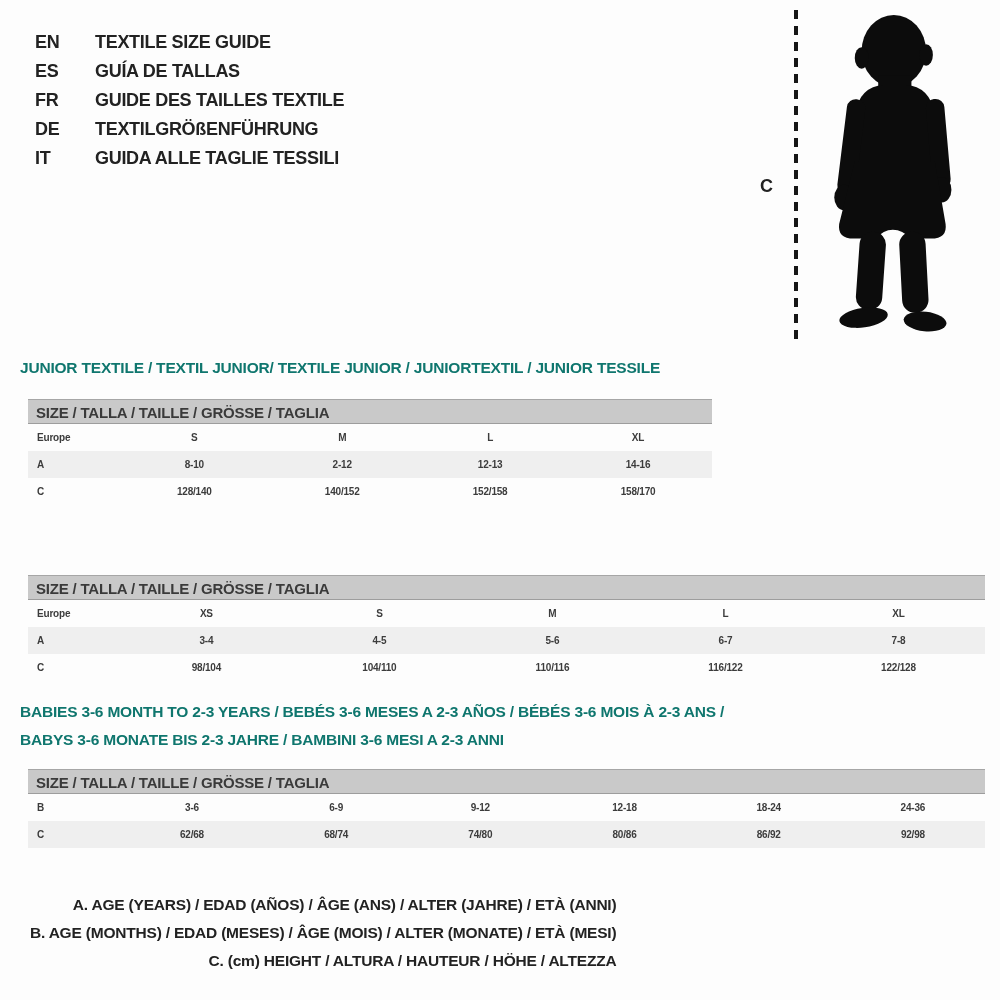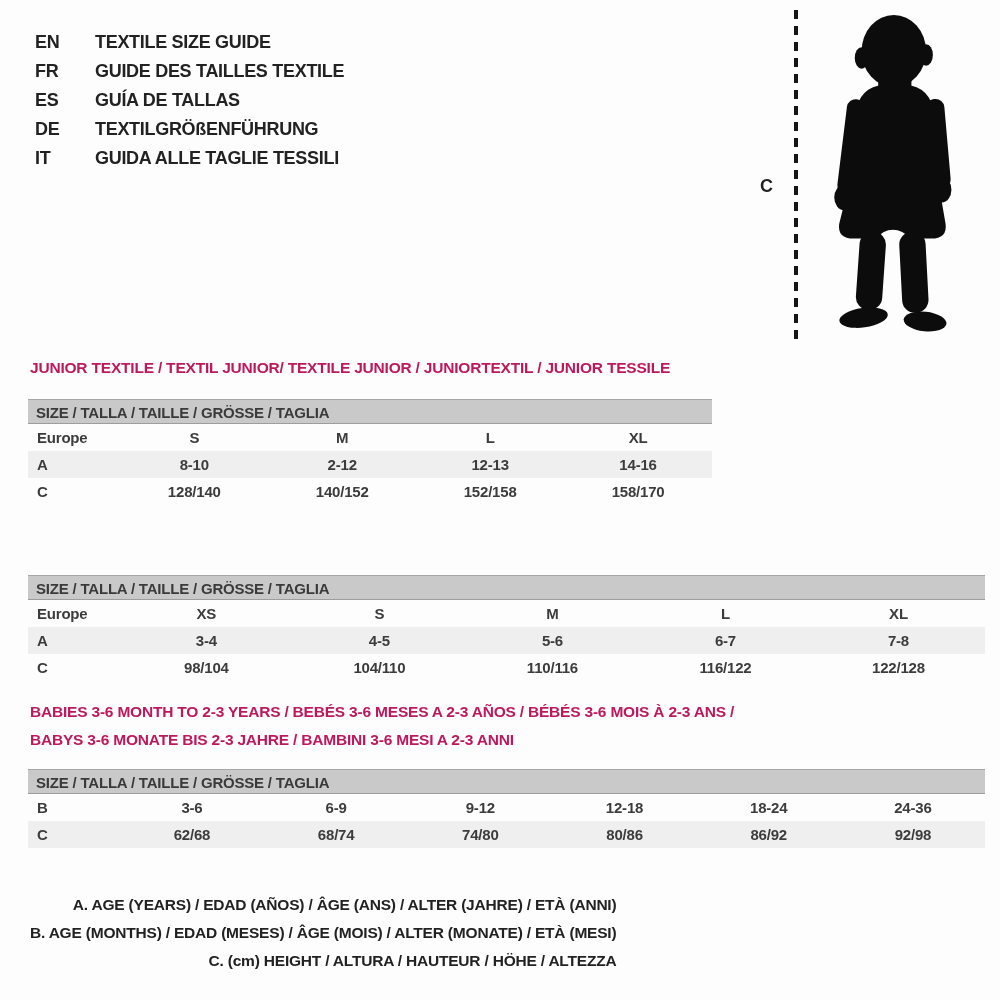--- a/index.html
+++ b/index.html
@@ -22,40 +22,40 @@
   .figure{position:absolute;left:752px;top:4px;width:220px;height:348px;}
   .height-label{position:absolute;left:8px;top:172px;font-size:18px;font-weight:700;color:#222;}
   .dash-line{
     position:absolute;left:42px;top:6px;width:4px;height:334px;
     background:repeating-linear-gradient(to bottom,#161616 0 9px,transparent 9px 16px);
   }
   .silhouette{position:absolute;left:52px;top:2px;width:166px;height:344px;}
 
   
   .section-title{
-    position:absolute;left:30px;
-    font-size:15.5px;font-weight:700;letter-spacing:-.2px;color:#be185d;
+    position:absolute;left:20px;
+    font-size:15.5px;font-weight:700;letter-spacing:-.2px;color:#0f766e;
     white-space:nowrap;
   }
   .title-sub{font-size:10px;font-weight:700;vertical-align:sub;}
 
   .size-table{position:absolute;left:28px;}
   .bar{
     height:25px;line-height:25px;
     background:#c9c9c9;
     border-top:1px solid #a6a6a6;
     border-bottom:1px solid #9d9d9d;
     padding-left:8px;
     font-size:15px;font-weight:700;letter-spacing:-.2px;color:#3a3a3a;
     box-sizing:border-box;
   }
   .t-row{display:grid;height:27px;align-items:center;}
   .t-row.shaded{background:#efefef;}
   .cell{
-    font-size:15px;font-weight:700;letter-spacing:-.2px;color:#3c3c3c;
+    font-size:10px;font-weight:700;letter-spacing:-.2px;color:#3c3c3c;
     text-align:center;white-space:nowrap;
   }
   .cell.label{text-align:left;padding-left:9px;}
   .cols5{grid-template-columns:13.5% repeat(4,1fr);}
   .cols6{grid-template-columns:9.6% repeat(5,1fr);}
   .cols7{grid-template-columns:9.6% repeat(6,1fr);}
   .w-junior{width:684px;top:399px;}
   .w-children{width:957px;top:575px;}
   .w-babies{width:957px;top:769px;}
 
@@ -67,26 +67,26 @@
 <body>
 
 <div class="page">
 
   <div class="lang-list">
     <div class="lang-row">
       <span class="lang-code">EN</span>
       <span class="lang-label">TEXTILE SIZE GUIDE</span>
     </div>
     <div class="lang-row">
+      <span class="lang-code">ES</span>
+      <span class="lang-label">GUÍA DE TALLAS</span>
+    </div>
+    <div class="lang-row">
       <span class="lang-code">FR</span>
       <span class="lang-label">GUIDE DES TAILLES TEXTILE</span>
-    </div>
-    <div class="lang-row">
-      <span class="lang-code">ES</span>
-      <span class="lang-label">GUÍA DE TALLAS</span>
     </div>
     <div class="lang-row">
       <span class="lang-code">DE</span>
       <span class="lang-label">TEXTILGRÖßENFÜHRUNG</span>
     </div>
     <div class="lang-row">
       <span class="lang-code">IT</span>
       <span class="lang-label">GUIDA ALLE TAGLIE TESSILI</span>
     </div>
   </div>

